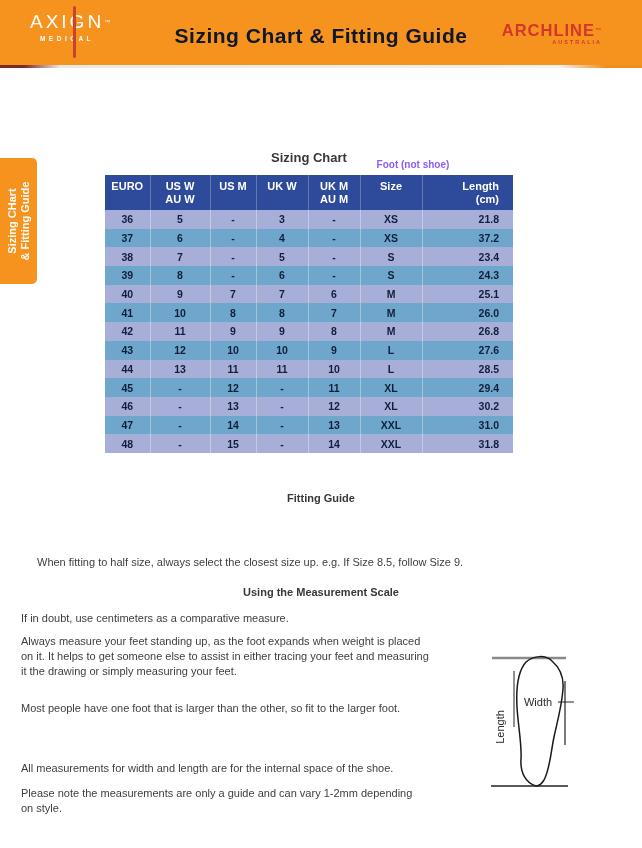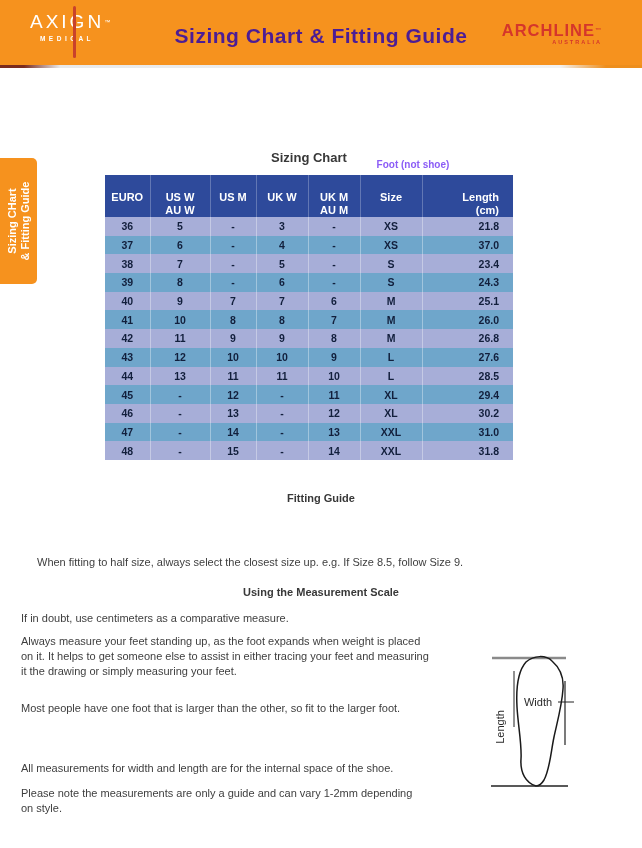--- a/index.html
+++ b/index.html
@@ -23,21 +23,21 @@
   .axign-logo { position:absolute; left:30px; top:11px; width:74px; text-align:center; color:#fff; }
   .axign-name { font-size:19px; letter-spacing:3px; line-height:22px; position:relative; }
   .axign-name sup { font-size:6px; letter-spacing:0; vertical-align:top; }
   .axign-sub { font-size:6.5px; letter-spacing:3.5px; margin-top:2px; font-weight:bold; }
   .axign-line {
     position:absolute; left:43px; top:-5px; width:2.5px; height:52px;
     background:var(--axign-stroke,#C9422B); border-radius:2px;
   }
   .banner-title {
     position:absolute; left:0; top:24px; width:642px; text-align:center;
-    color:#4c1d95; font-size:21px; font-weight:bold; letter-spacing:0.5px;
+    color:#0f172a; font-size:21px; font-weight:bold; letter-spacing:0.5px;
   }
   .archline-logo { position:absolute; right:40px; top:21px; text-align:right; color:var(--archline-red,#D5362B); }
   .arch-name { font-size:16.5px; font-weight:bold; letter-spacing:1px; line-height:18px; }
   .arch-name sup { font-size:6px; vertical-align:top; }
   .arch-sub { font-size:5.5px; font-weight:bold; letter-spacing:2px; margin-top:0px; }
 
   
   .side-tab {
     position:absolute; left:0; top:158px; width:37px; height:126px;
     background:var(--orange,#F6921E); border-radius:0 5px 5px 0;
@@ -58,21 +58,21 @@
     position:absolute; left:313px; top:159px; width:200px; text-align:center;
     font-size:10px; font-weight:bold; color:#8b5cf6;
   }
   table.size-table {
     position:absolute; left:105px; top:175px; width:408px;
     border-collapse:collapse; table-layout:fixed;
   }
   .size-table th {
     background:var(--header-bg,#2E4A9B); color:#fff;
     font-size:11px; font-weight:bold; line-height:13px;
-    vertical-align:top; padding-top:16px; height:35px;
+    vertical-align:top; padding-top:5px; height:35px;
     border-right:1px solid rgba(255,255,255,0.25);
   }
   .size-table td {
     height:18.7px; text-align:center;
     font-size:10.5px; font-weight:bold; color:var(--table-text,#121F3C);
     border-right:1px solid rgba(255,255,255,0.35);
   }
   .size-table th:last-child, .size-table td:last-child { border-right:none; text-align:right; padding-right:14px; }
   .size-table tr.row-blue  td { background:var(--row-blue,#6FA6CB); }
   .size-table tr.row-light td { background:var(--row-light,#A7AED8); }
@@ -174,21 +174,21 @@
           <td>XS</td>
           <td>21.8</td>
         </tr>
         <tr class="row-blue">
           <td>37</td>
           <td>6</td>
           <td>-</td>
           <td>4</td>
           <td>-</td>
           <td>XS</td>
-          <td>37.0</td>
+          <td>37.2</td>
         </tr>
         <tr class="row-light">
           <td>38</td>
           <td>7</td>
           <td>-</td>
           <td>5</td>
           <td>-</td>
           <td>S</td>
           <td>23.4</td>
         </tr>

